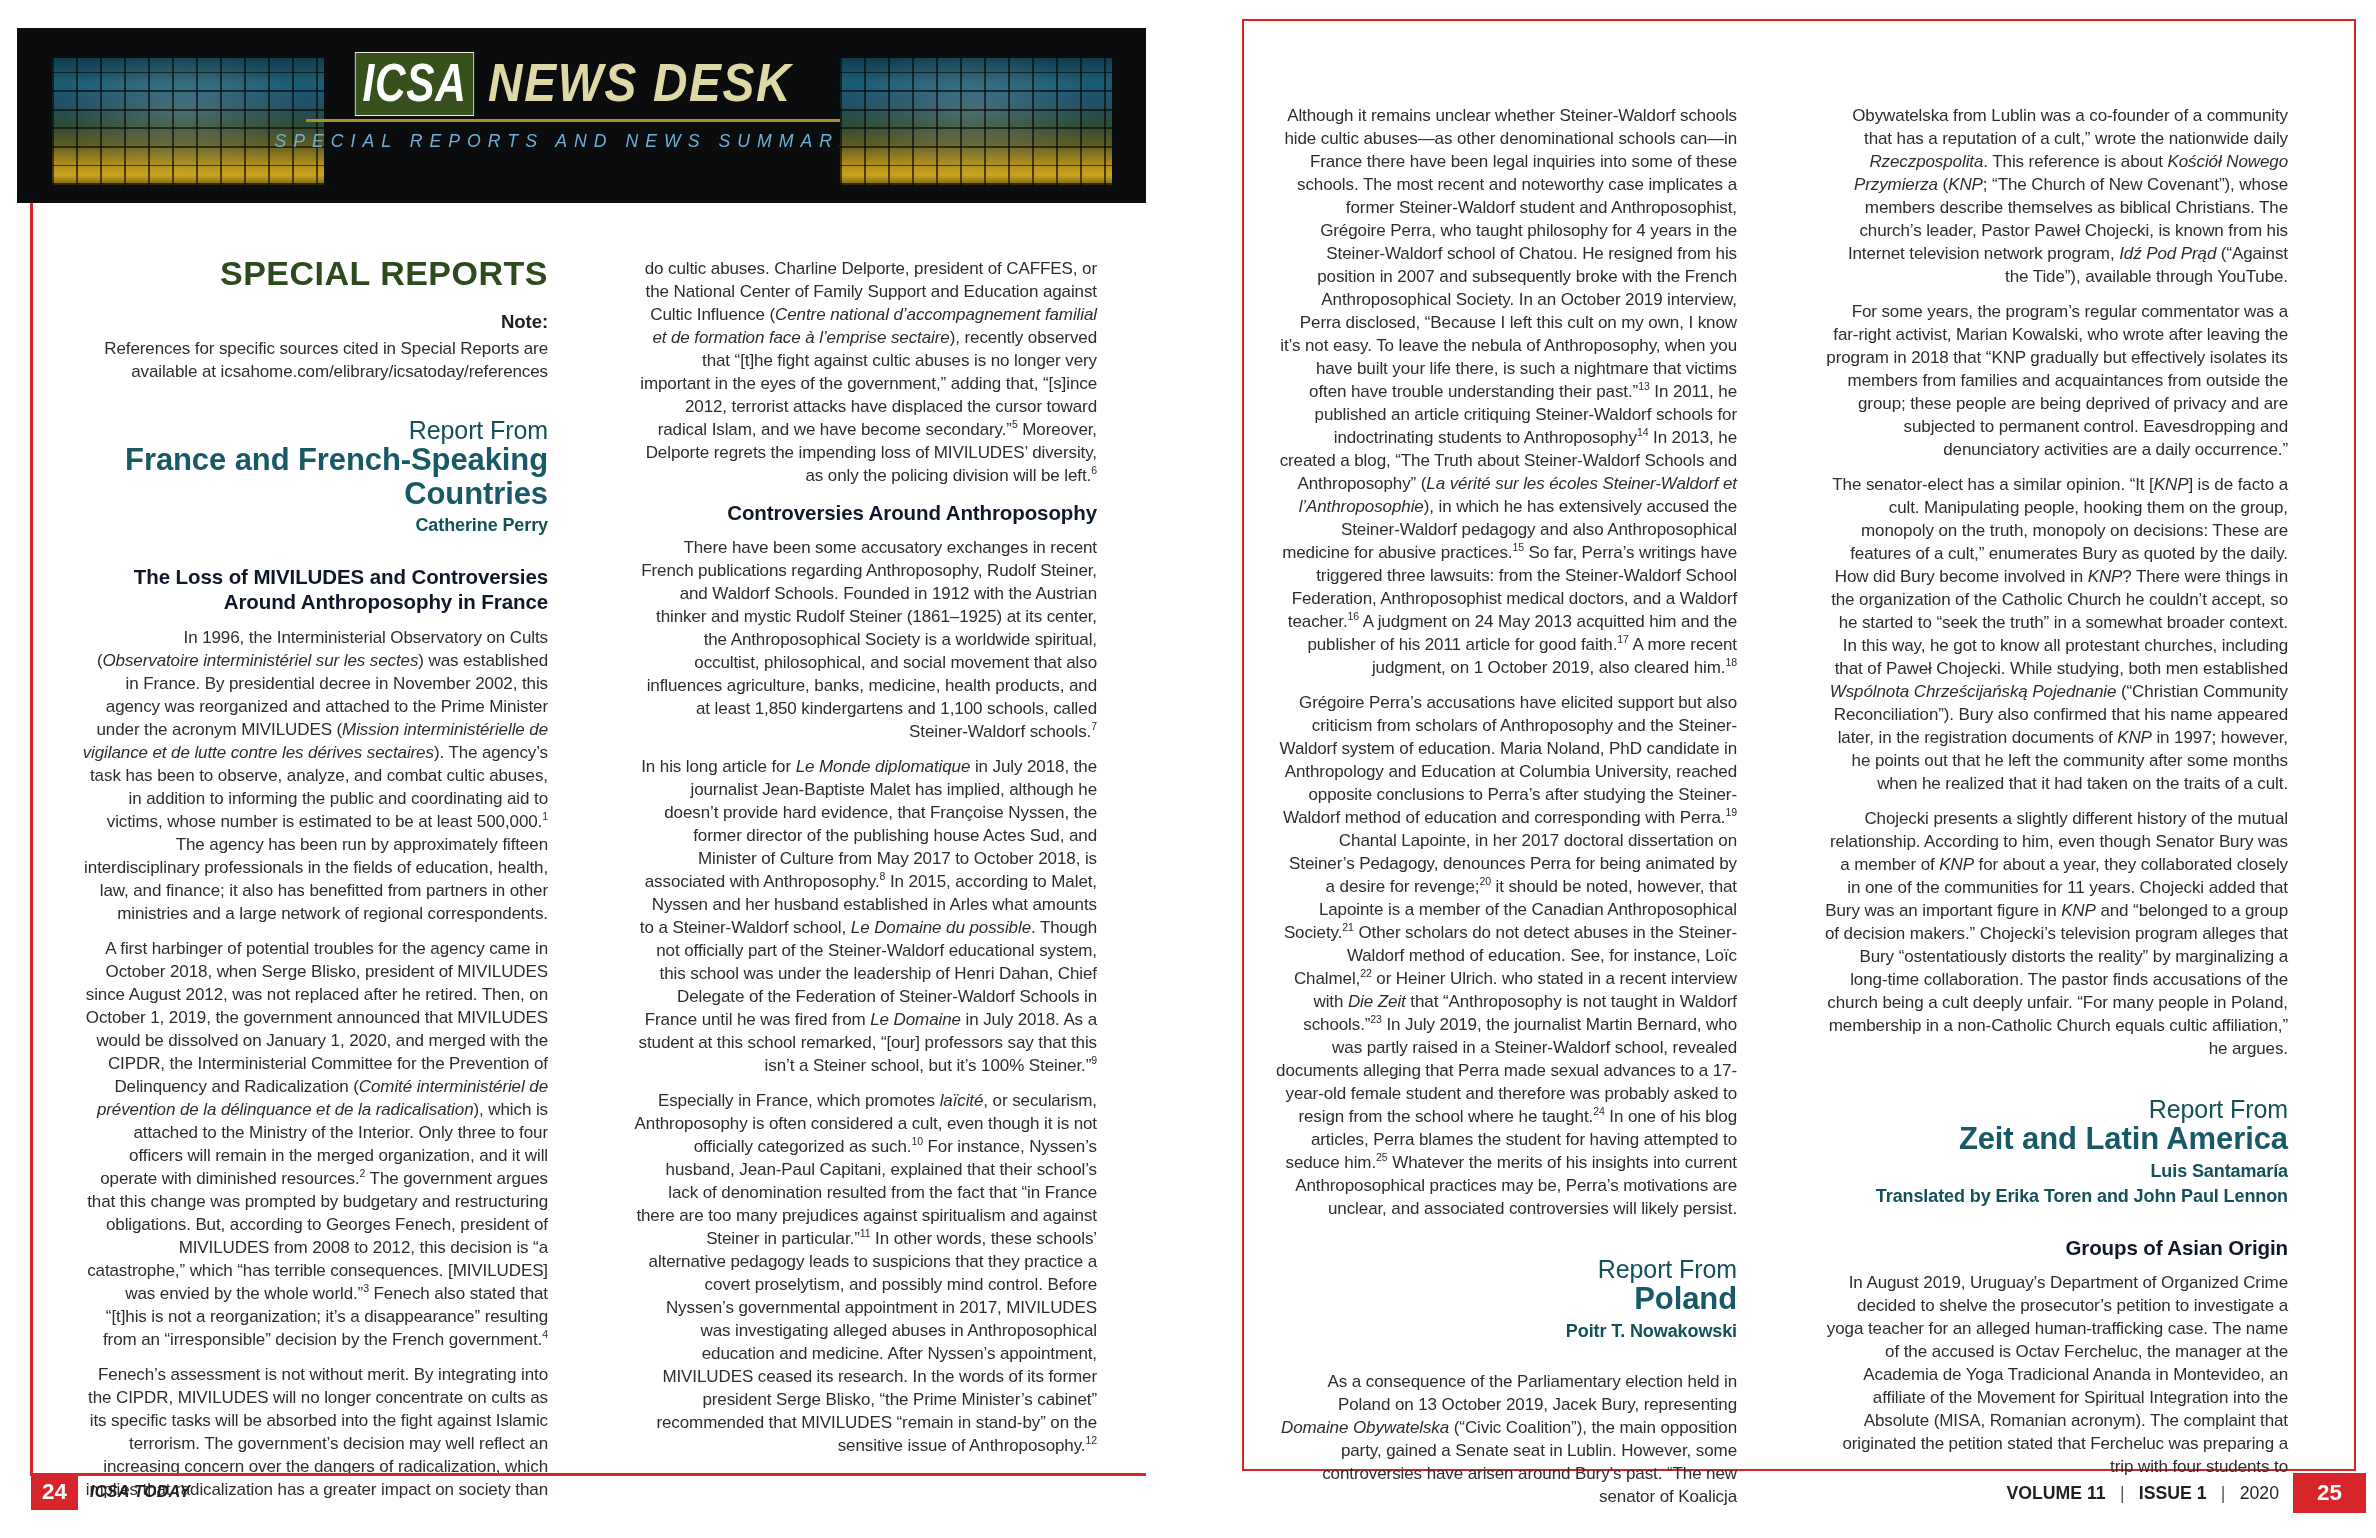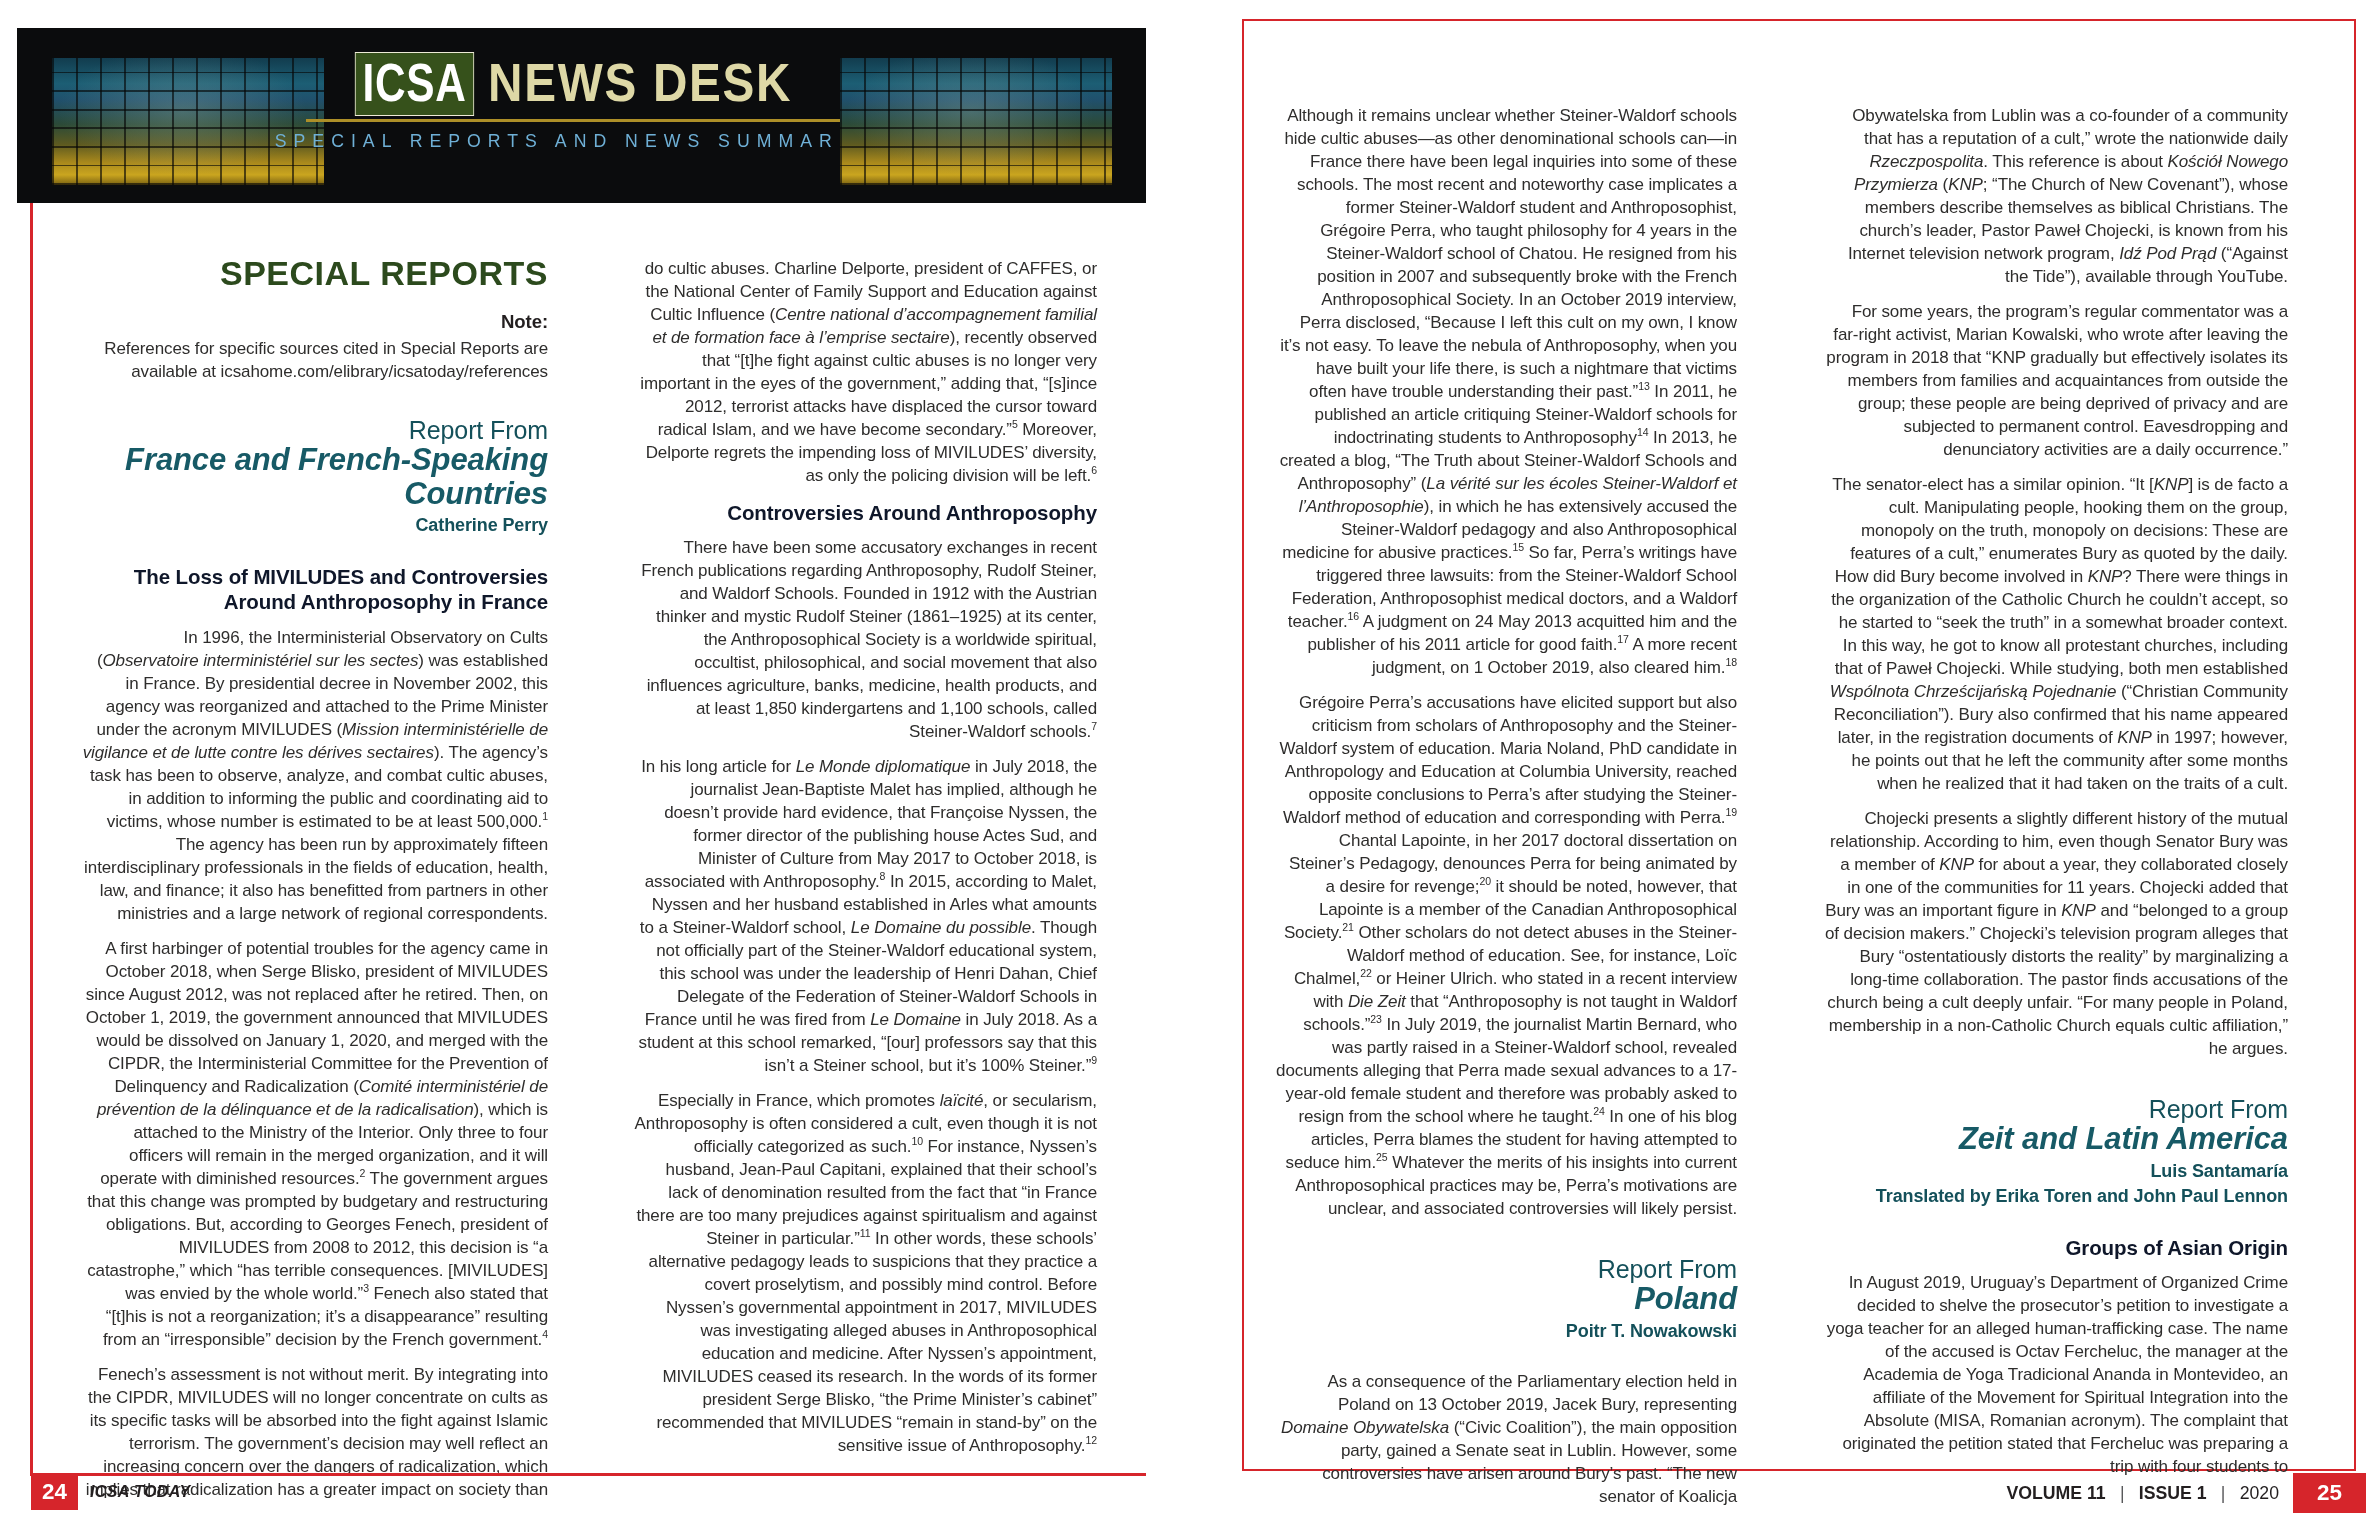--- a/index.html
+++ b/index.html
@@ -11,21 +11,21 @@
   .banner{position:absolute;left:17px;top:28px;width:1129px;height:175px;background:#0b0c0d;}
   .map{position:absolute;top:30px;width:272px;height:127px;
     background-image:
       repeating-linear-gradient(90deg, rgba(5,5,5,.62) 0 1.9px, rgba(0,0,0,0) 1.9px 24px),
       repeating-linear-gradient(0deg, rgba(5,5,5,.62) 0 1.9px, rgba(0,0,0,0) 1.9px 18.6px),
       radial-gradient(ellipse at 48% 42%, rgba(170,195,185,.28), rgba(0,0,0,0) 62%),
       linear-gradient(180deg,#123c4e 0%,#1c5e74 20%,#20506c 33%,#2b4a38 52%,#5d5a20 68%,#a8881c 82%,#caa51f 92%,#7a6212 100%);
   }
   .map-left{left:35px;}
   .map-right{right:34px;}
-  .logo-wrap{position:absolute;left:0;right:0;top:24px;text-align:center;}
+  .logo-wrap{position:absolute;left:0;right:0;top:24px;text-align:center;font-style:italic;}
   .logo-line{font-size:53px;font-weight:bold;line-height:60px;white-space:nowrap;}
   .logo-icsa{display:inline-block;background:#36511b;color:#ffffff;border:1.9px solid #eeebd6;
     padding:0 8.4px 1.9px 8.4px;transform:scaleX(.8);transform-origin:60% 50%;letter-spacing:0.9px;}
   .logo-news{color:#ded8a6;display:inline-block;transform:scaleX(.9);transform-origin:0 50%;
     letter-spacing:1.9px;margin-left:1.9px;}
   .logo-rule{width:552px;height:3.7px;background:#ad8f28;margin:2.8px auto 8.4px auto;}
   .logo-tagline{color:#6fb0d6;font-size:17.7px;letter-spacing:7px;font-weight:normal;}
 
   
   .redline-left-vert{position:absolute;left:30px;top:203px;width:2.8px;height:1272px;background:#d6252b;}
@@ -41,21 +41,21 @@
 
   .para{margin:0 0 12px 0;}
   sup{font-size:.62em;line-height:0;}
 
   .section-title{color:#2c4a1d;font-size:34px;font-weight:bold;letter-spacing:0.5px;margin:0 0 17px 0;line-height:39px;}
   .note-label{font-weight:bold;font-size:18.6px;color:#231f20;margin:0 0 3.7px 0;}
   .note-text{margin:0 0 35px 0;}
   .report-head{margin:0 0 26px 0;}
   .report-head.mid{margin-top:37px;}
   .kicker{color:#14505a;font-weight:normal;font-size:25px;line-height:24px;}
-  .report-title{color:#175a66;font-weight:bold;font-size:31px;line-height:34px;margin:0.9px 0 2.8px 0;font-style:italic;}
+  .report-title{color:#175a66;font-weight:bold;font-size:31px;line-height:34px;margin:0.9px 0 2.8px 0;}
   .author{color:#14505a;font-weight:bold;font-size:18px;line-height:25px;}
   .subhead{color:#0f172a;font-size:20.5px;font-weight:bold;line-height:25px;margin:13px 0 11.2px 0;}
 
   
   .pagenum-box{position:absolute;background:#d6252b;color:#ffffff;font-weight:bold;
     display:flex;align-items:center;justify-content:center;font-size:22.4px;}
   .pagenum-left{left:31px;top:1473px;width:47px;height:37px;}
   .pagenum-right{left:2293px;top:1473px;width:73px;height:40px;}
   .footer-label{position:absolute;left:90px;top:1483px;font-size:16px;font-weight:900;letter-spacing:0.4px;color:#231f20;font-style:italic;}
   .footer-volume{position:absolute;left:1242px;top:1483px;width:1037px;text-align:right;font-size:17.7px;color:#231f20;white-space:nowrap;}

